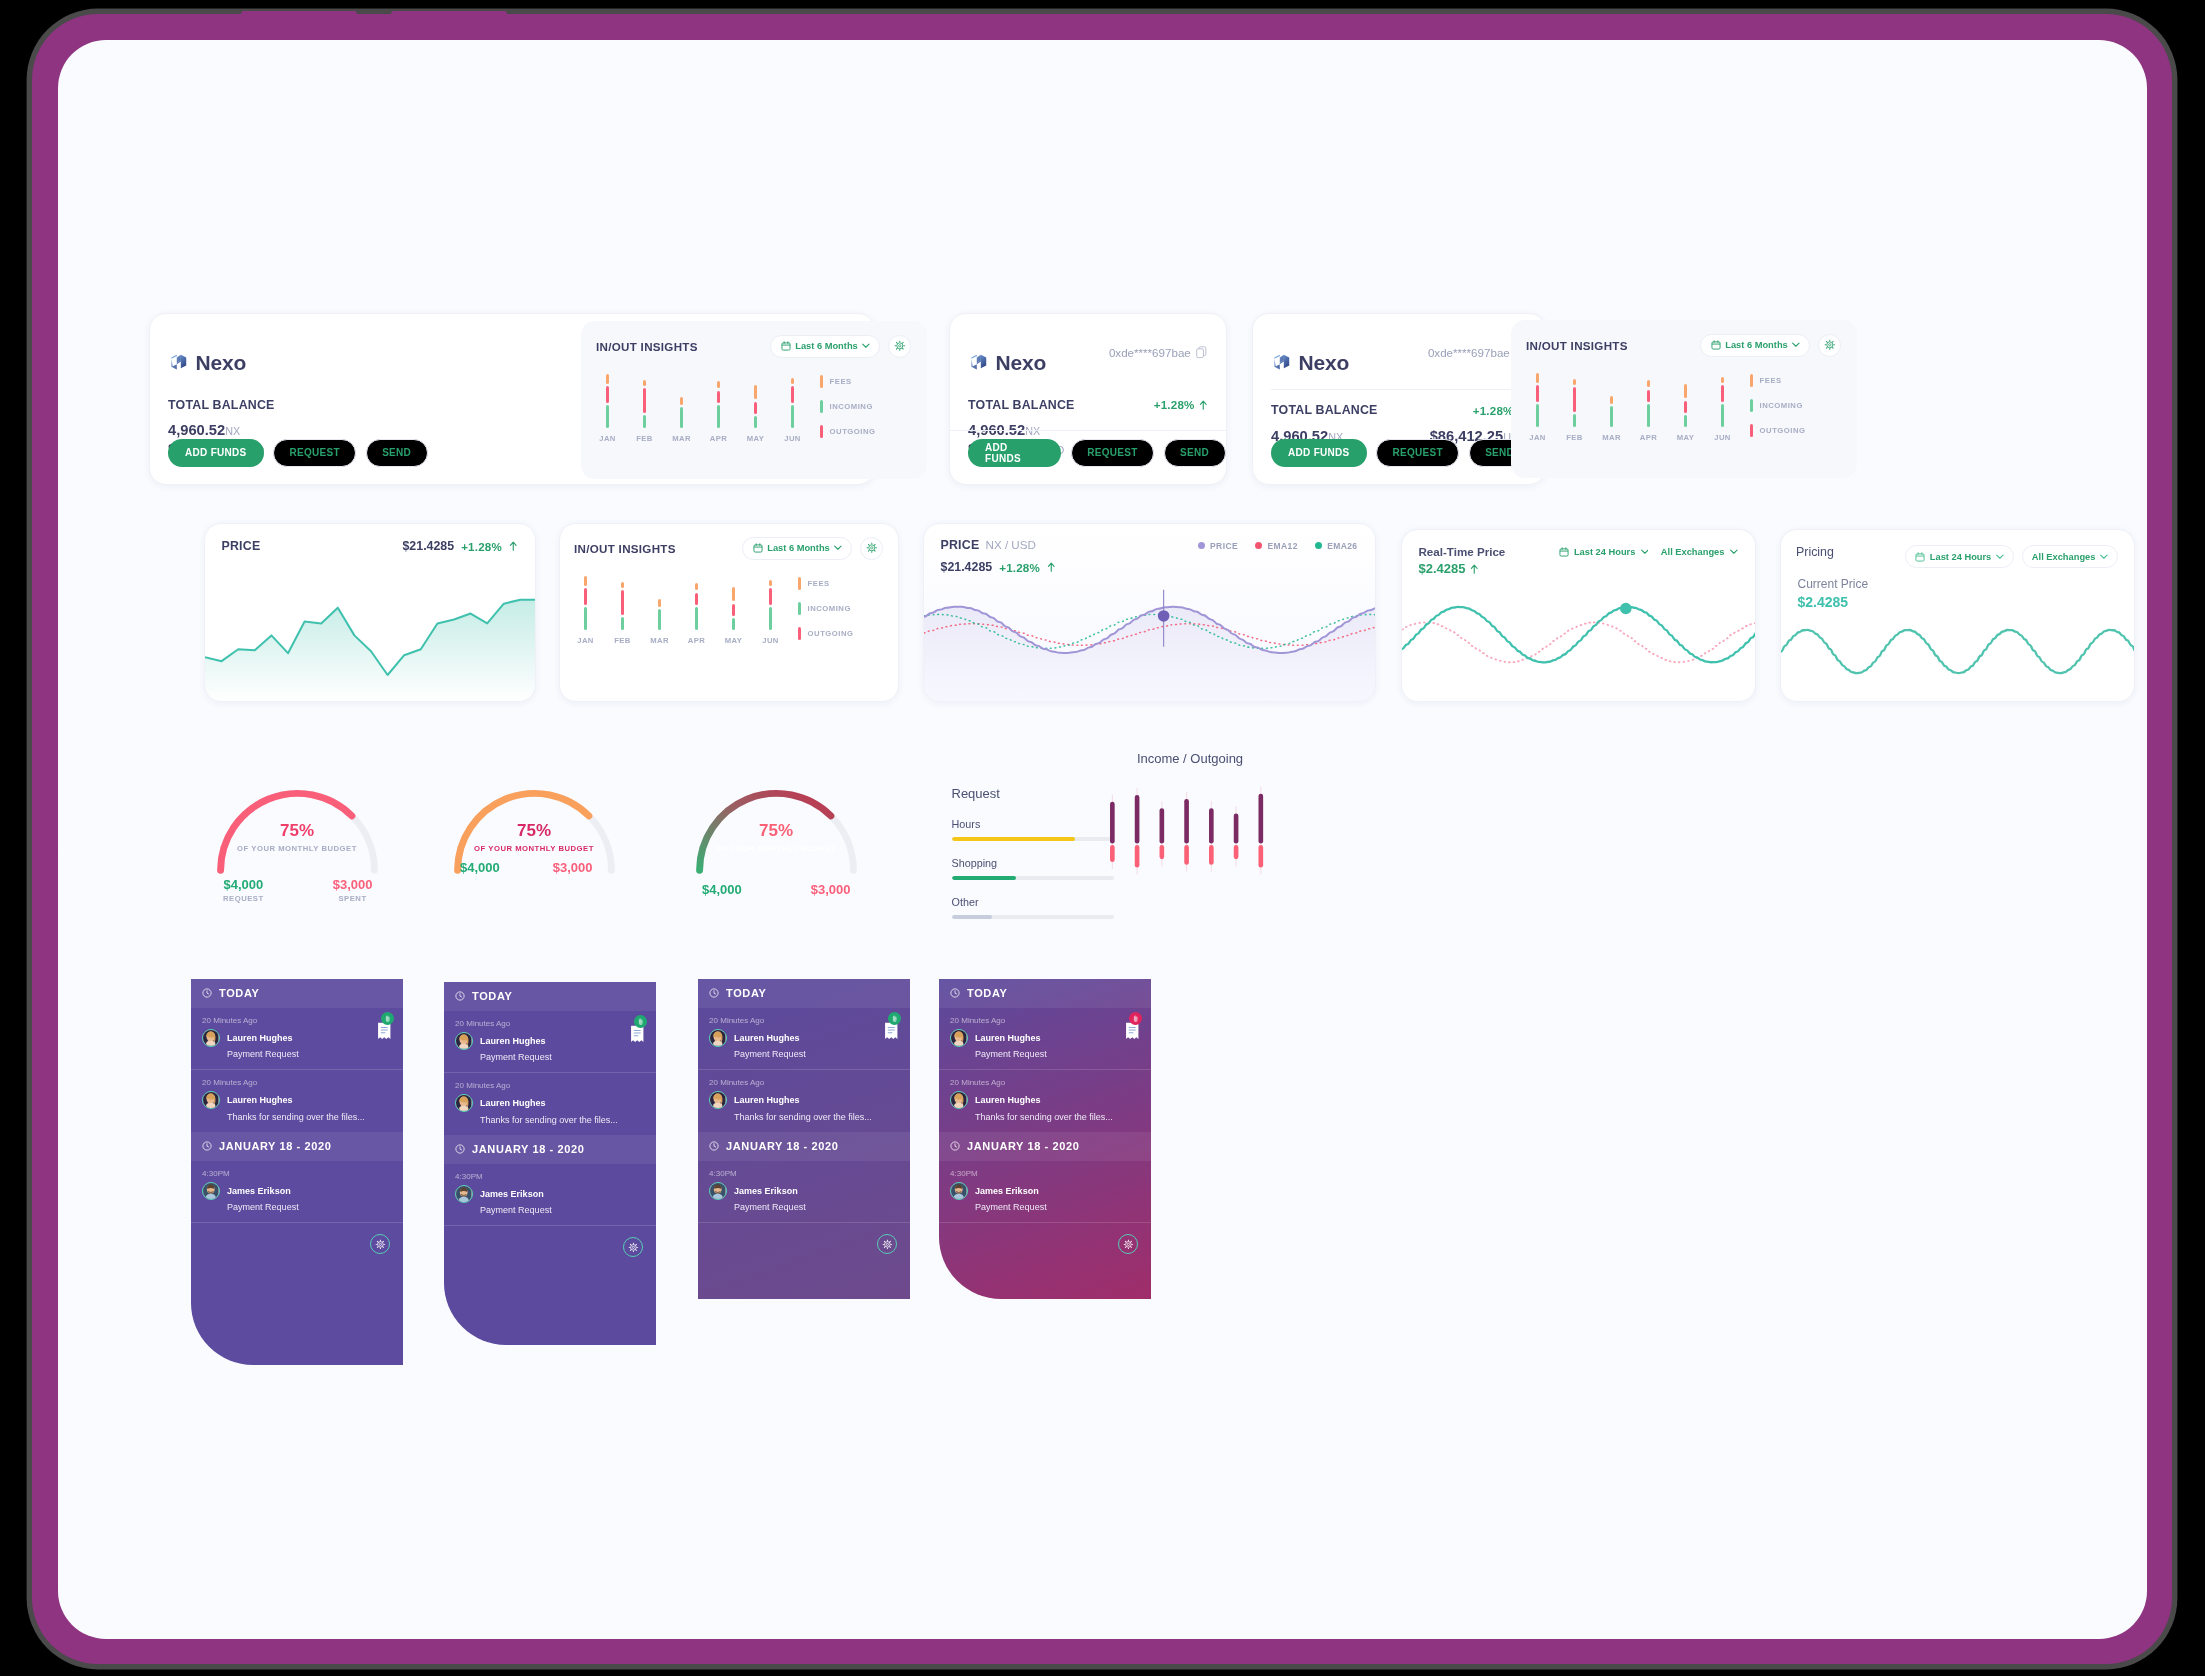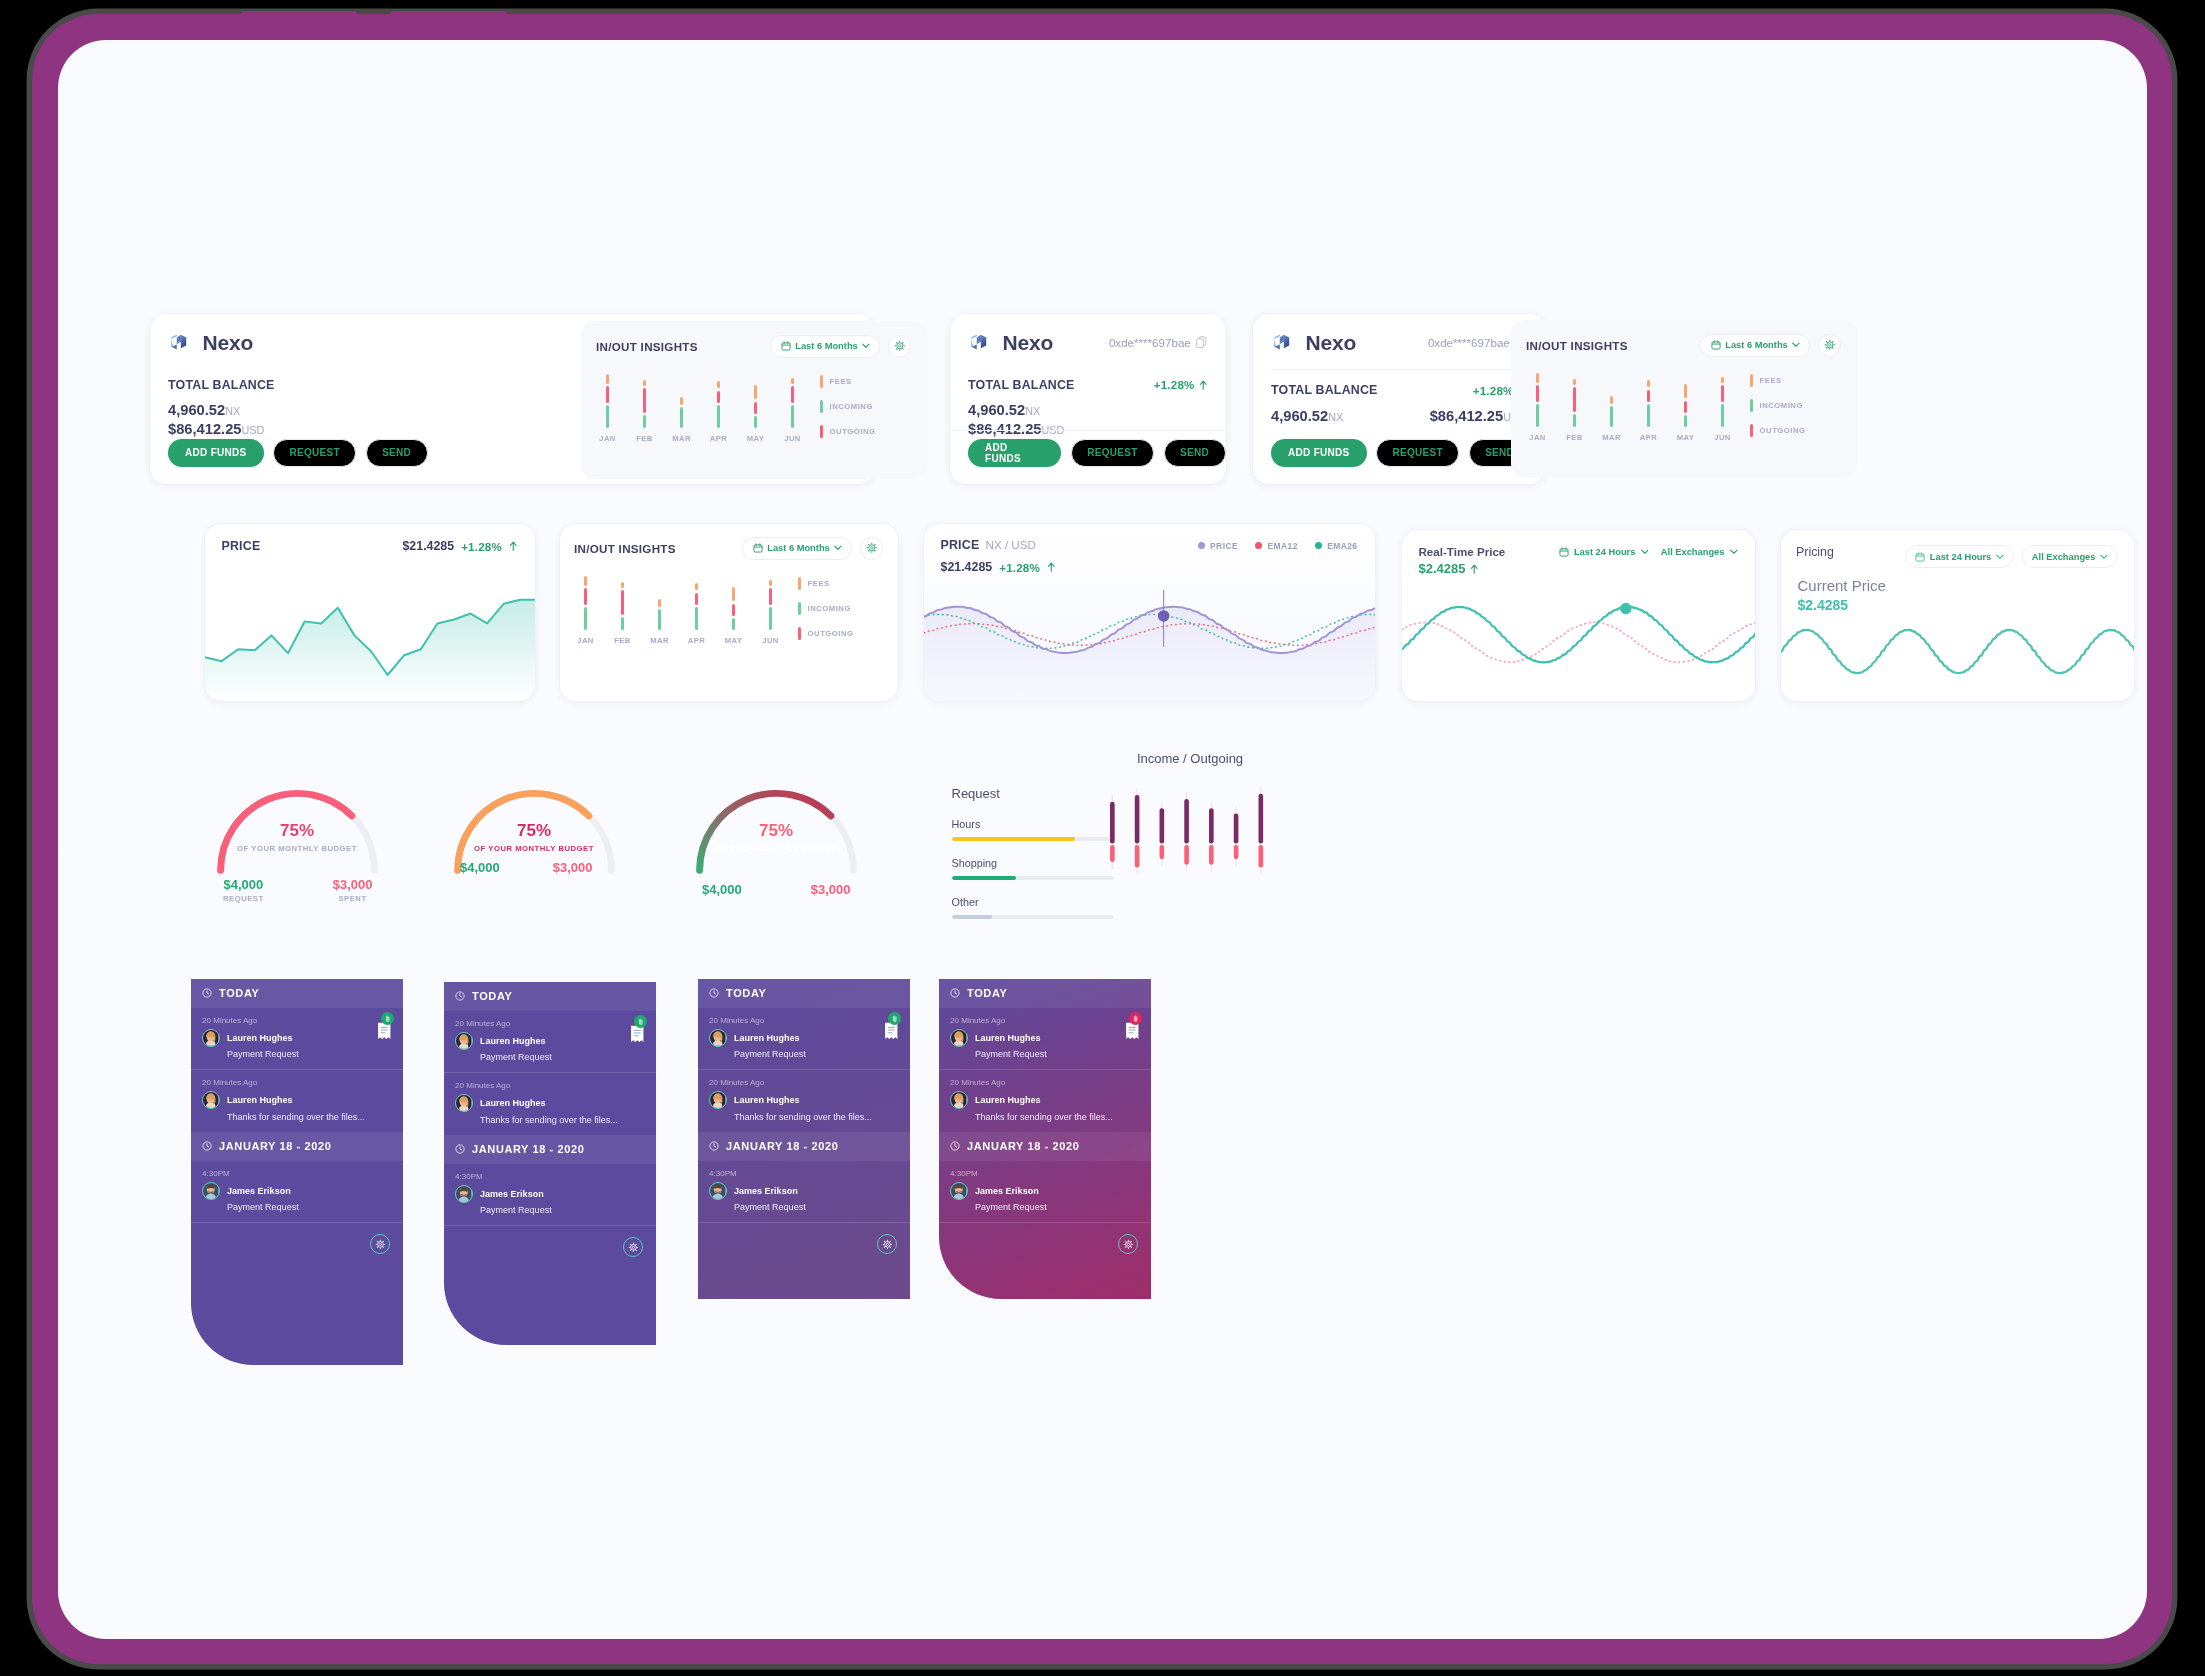--- a/index.html
+++ b/index.html
@@ -21,21 +21,21 @@
   #nub-b { left:359px; top:-3.1px; width:116px; height:12.4px; border-radius:3.1px;}
   #nub-left { left:23px; top:835px; width:7.7px; height:20px; border-radius:3.1px; }
 
   
   .card { position:absolute; background:#ffffff; border-radius:17px;
           box-shadow:0 1.5px 7.7px rgba(40,40,90,.05); border:0.8px solid #f0f1f7; }
   .soft { background:#f7f8fc; }
 
   
   .brandrow { display:flex; align-items:center; justify-content:space-between; }
-  .brand { display:flex; align-items:center; gap:13px; }
+  .brand { display:flex; align-items:center; gap:6px;margin-top:20px; }
   .nexo-logo { width:21.6px; height:21.6px; flex:none; }
   .nexo-name { font-size:21px; font-weight:700; color:#3c3f63; letter-spacing:-0.2px;}
   .addr { font-size:11.6px; color:#9aa0b9; display:flex; align-items:center; gap:5.4px; }
   .copy-ico { width:10.8px;height:12.4px;flex:none;}
 
   .lbl-row { display:flex; justify-content:space-between; align-items:center; }
   .tb-label { font-size:12.4px; font-weight:700; color:#3c3f63; letter-spacing:0.2px;}
   .pct { font-size:11.6px; font-weight:700; color:#2aa06c; letter-spacing:0.2px;}
   .amt { font-size:14.7px; font-weight:700; color:#3c3f63; }
   .amt .unit { font-size:10.8px; font-weight:400; color:#a3a8c0; }
@@ -671,21 +671,21 @@
               </div>
               <div class="pill">
                 <span>All Exchanges</span>
                 <svg viewBox="0 0 12 8" class="chev">
                   <path d="M1 1.6 L6 6.4 L11 1.6" fill="none" stroke="#4bbf92" stroke-width="1.7" stroke-linecap="round" stroke-linejoin="round"></path>
                 </svg>
               </div>
             </div>
           </div>
           <div style="padding:9.3px 17px 0;">
-            <div style="font-size:15px;color:#7d839c;">Current Price</div>
+            <div style="font-size:12px;color:#7d839c;">Current Price</div>
             <div style="font-size:14px;font-weight:700;color:#3fc1ad;margin-top:2.3px;">$2.4285</div>
           </div>
           <svg viewBox="0 0 460 110" preserveAspectRatio="none" style="position:absolute;left:0;bottom:6.2px;width:355px;height:85px;">
             <path d="M 0 55 C 2.875 55, 2.875 47.39966740377792, 5.75 47.39966740377792 C 8.625 47.39966740377792, 8.625 40.370040187953435, 11.5 40.370040187953435 C 14.375 40.370040187953435, 14.375 34.438969735800804, 17.25 34.438969735800804 C 20.125 34.438969735800804, 20.125 30.051817322725704, 23 30.051817322725704 C 25.875 30.051817322725704, 25.875 27.538012148709548, 28.75 27.538012148709548 C 31.625 27.538012148709548, 31.625 27.086314655472417, 34.5 27.086314655472417 C 37.375 27.086314655472417, 37.375 28.730642594170444, 40.25 28.730642594170444 C 43.125 28.730642594170444, 43.125 32.34752415750147, 46 32.34752415750147 C 48.875 32.34752415750147, 48.875 37.66536941932464, 51.75 37.66536941932464 C 54.625 37.66536941932464, 54.625 44.284863893777484, 57.5 44.284863893777484 C 60.375 44.284863893777484, 60.375 51.70895287118055, 63.25 51.70895287118055 C 66.125 51.70895287118055, 66.125 59.38016502112646, 69 59.38016502112646 C 71.875 59.38016502112646, 71.875 66.72247265104798, 74.75 66.72247265104798 C 77.625 66.72247265104798, 77.625 73.18454535324514, 80.5 73.18454535324514 C 83.375 73.18454535324514, 83.375 78.28114914447127, 86.25 78.28114914447127 C 89.125 78.28114914447127, 89.125 81.6295824562643, 92 81.6295824562643 C 94.875 81.6295824562643, 94.875 82.97841301474024, 97.75 82.97841301474024 C 100.625 82.97841301474024, 100.625 82.22635777113496, 103.5 82.22635777113496 C 106.375 82.22635777113496, 106.375 79.42988819803831, 109.25 79.42988819803831 C 112.125 79.42988819803831, 112.125 74.79898987322333, 115 74.79898987322333 C 117.875 74.79898987322333, 117.875 68.68139476191475, 120.75 68.68139476191475 C 123.625 68.68139476191475, 123.625 61.53647018796535, 126.5 61.53647018796535 C 129.375 61.53647018796535, 129.375 53.900725158746106, 132.25 53.900725158746106 C 135.125 53.900725158746106, 135.125 46.34752415750148, 138 46.34752415750148 C 140.875 46.34752415750148, 140.875 39.44403347545115, 143.75 39.44403347545115 C 146.625 39.44403347545115, 146.625 33.70863296319915, 149.5 33.70863296319915 C 152.375 33.70863296319915, 152.375 29.571991132897725, 155.25 29.571991132897725 C 158.125 29.571991132897725, 158.125 27.344726463336144, 161 27.344726463336144 C 163.875 27.344726463336144, 163.875 27.19408320526206, 166.75 27.19408320526206 C 169.625 27.19408320526206, 169.625 29.131373089683972, 172.5 29.131373089683972 C 175.375 29.131373089683972, 175.375 33.01112593533914, 178.25 33.01112593533914 C 181.125 33.01112593533914, 181.125 38.542012935810746, 184 38.542012935810746 C 186.875 38.542012935810746, 186.875 45.30872240183018, 189.75 45.30872240183018 C 192.625 45.30872240183018, 192.625 52.80314531962032, 195.5 52.80314531962032 C 198.375 52.80314531962032, 198.375 60.46252901645156, 201.25 60.46252901645156 C 204.125 60.46252901645156, 204.125 67.71173399270728, 207 67.71173399270728 C 209.875 67.71173399270728, 209.875 74.00642087492237, 212.75 74.00642087492237 C 215.625 74.00642087492237, 215.625 78.87392460191458, 218.5 78.87392460191458 C 221.375 78.87392460191458, 221.375 81.94874662070212, 224.25 81.94874662070212 C 227.125 81.94874662070212, 227.125 83, 230 83 C 232.875 83, 232.875 81.94874662070214, 235.75 81.94874662070214 C 238.625 81.94874662070214, 238.625 78.8739246019146, 241.5 78.8739246019146 C 244.375 78.8739246019146, 244.375 74.00642087492238, 247.25 74.00642087492238 C 250.125 74.00642087492238, 250.125 67.7117339927073, 253 67.7117339927073 C 255.875 67.7117339927073, 255.875 60.46252901645158, 258.75 60.46252901645158 C 261.625 60.46252901645158, 261.625 52.80314531962039, 264.5 52.80314531962039 C 267.375 52.80314531962039, 267.375 45.3087224018302, 270.25 45.3087224018302 C 273.125 45.3087224018302, 273.125 38.54201293581076, 276 38.54201293581076 C 278.875 38.54201293581076, 278.875 33.01112593533912, 281.75 33.01112593533912 C 284.625 33.01112593533912, 284.625 29.13137308968398, 287.5 29.13137308968398 C 290.375 29.13137308968398, 290.375 27.194083205262068, 293.25 27.194083205262068 C 296.125 27.194083205262068, 296.125 27.344726463336137, 299 27.344726463336137 C 301.875 27.344726463336137, 301.875 29.571991132897704, 304.75 29.571991132897704 C 307.625 29.571991132897704, 307.625 33.70863296319913, 310.5 33.70863296319913 C 313.375 33.70863296319913, 313.375 39.44403347545109, 316.25 39.44403347545109 C 319.125 39.44403347545109, 319.125 46.347524157501454, 322 46.347524157501454 C 324.875 46.347524157501454, 324.875 53.900725158746106, 327.75 53.900725158746106 C 330.625 53.900725158746106, 330.625 61.53647018796532, 333.5 61.53647018796532 C 336.375 61.53647018796532, 336.375 68.68139476191475, 339.25 68.68139476191475 C 342.125 68.68139476191475, 342.125 74.79898987322333, 345 74.79898987322333 C 347.875 74.79898987322333, 347.875 79.42988819803827, 350.75 79.42988819803827 C 353.625 79.42988819803827, 353.625 82.22635777113494, 356.5 82.22635777113494 C 359.375 82.22635777113494, 359.375 82.97841301474025, 362.25 82.97841301474025 C 365.125 82.97841301474025, 365.125 81.6295824562643, 368 81.6295824562643 C 370.875 81.6295824562643, 370.875 78.28114914447123, 373.75 78.28114914447123 C 376.625 78.28114914447123, 376.625 73.18454535324517, 379.5 73.18454535324517 C 382.375 73.18454535324517, 382.375 66.72247265104794, 385.25 66.72247265104794 C 388.125 66.72247265104794, 388.125 59.38016502112651, 391 59.38016502112651 C 393.875 59.38016502112651, 393.875 51.7089528711805, 396.75 51.7089528711805 C 399.625 51.7089528711805, 399.625 44.28486389377754, 402.5 44.28486389377754 C 405.375 44.28486389377754, 405.375 37.6653694193247, 408.25 37.6653694193247 C 411.125 37.6653694193247, 411.125 32.34752415750151, 414 32.34752415750151 C 416.875 32.34752415750151, 416.875 28.730642594170472, 419.75 28.730642594170472 C 422.625 28.730642594170472, 422.625 27.086314655472417, 425.5 27.086314655472417 C 428.375 27.086314655472417, 428.375 27.53801214870953, 431.25 27.53801214870953 C 434.125 27.53801214870953, 434.125 30.051817322725704, 437 30.051817322725704 C 439.875 30.051817322725704, 439.875 34.4389697358008, 442.75 34.4389697358008 C 445.625 34.4389697358008, 445.625 40.37004018795342, 448.5 40.37004018795342 C 451.375 40.37004018795342, 451.375 47.399667403777904, 454.25 47.399667403777904 C 457.125 47.399667403777904, 457.125 54.99999999999998, 460 54.99999999999998" fill="none" stroke="#4fc3ae" stroke-width="3"></path>
           </svg>
         </div>
         <div class="gauge-wrap" style="left:147px;top:738px;width:185px;height:139px;"><svg viewBox="0 0 240 130" width="185" height="100">
             <path d="M 20 120 A 100 100 0 0 1 220 120" fill="none" stroke="#eceef4" stroke-width="9" stroke-linecap="round"></path>
             <path d="M 20 120 A 100 100 0 0 1 190.7 49.3" fill="none" stroke="#fa5f7a" stroke-width="9" stroke-linecap="round"></path>
           </svg><div class="g-center" style="top:43px;">

